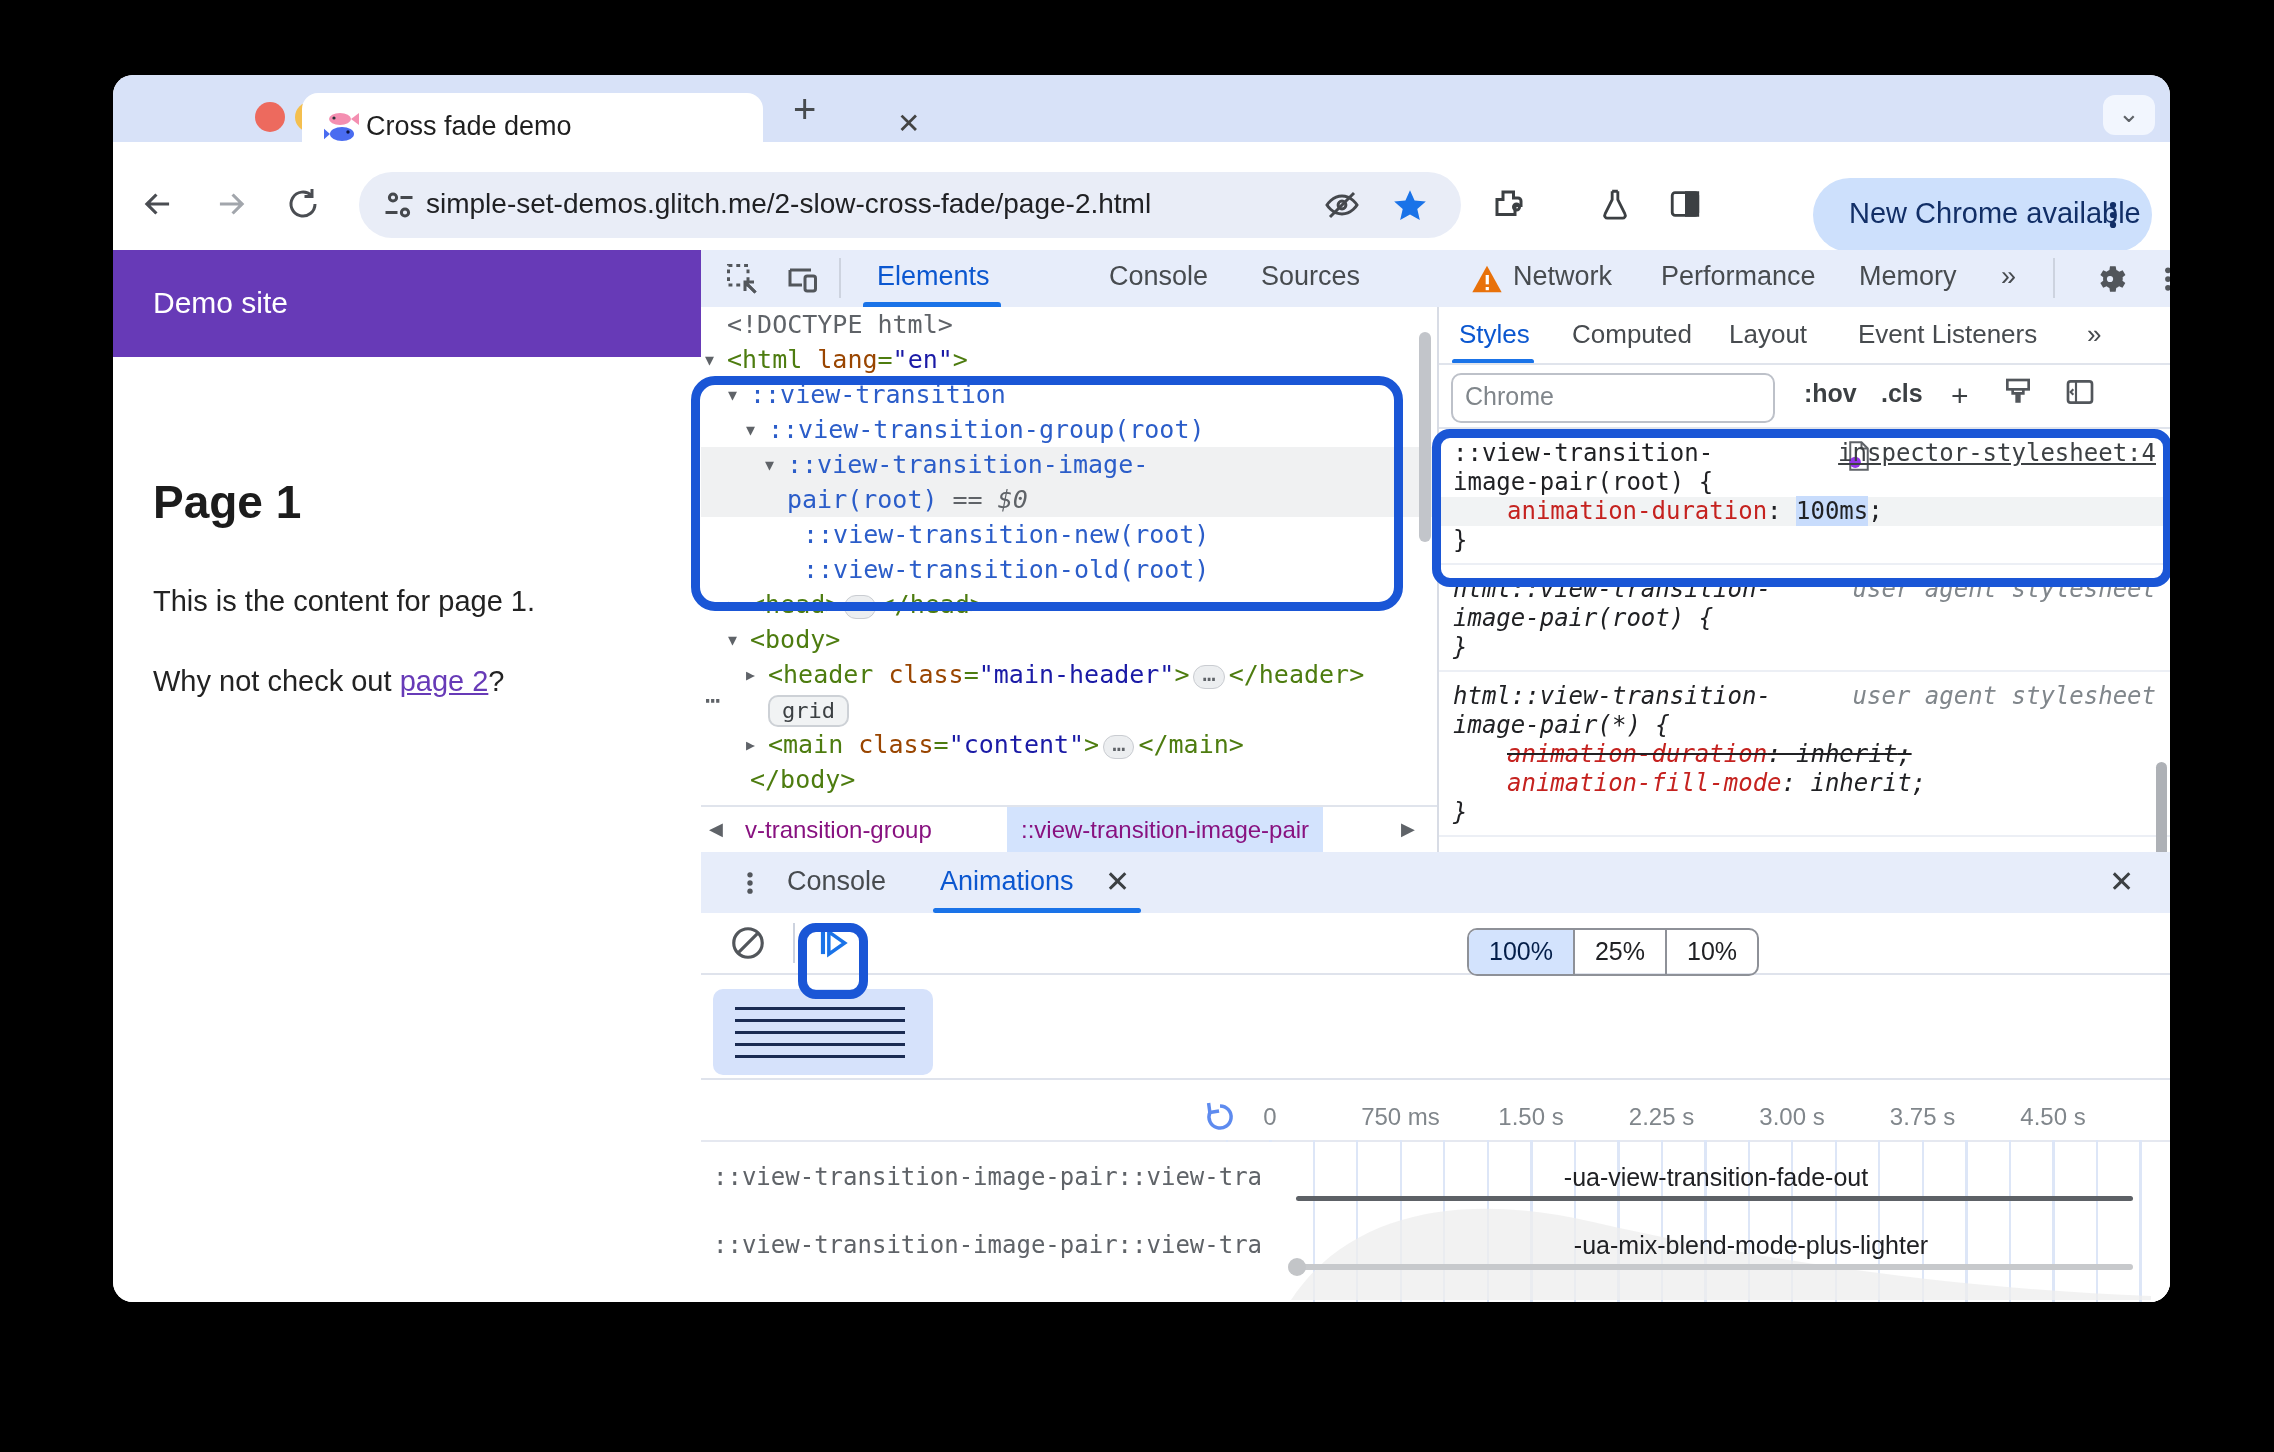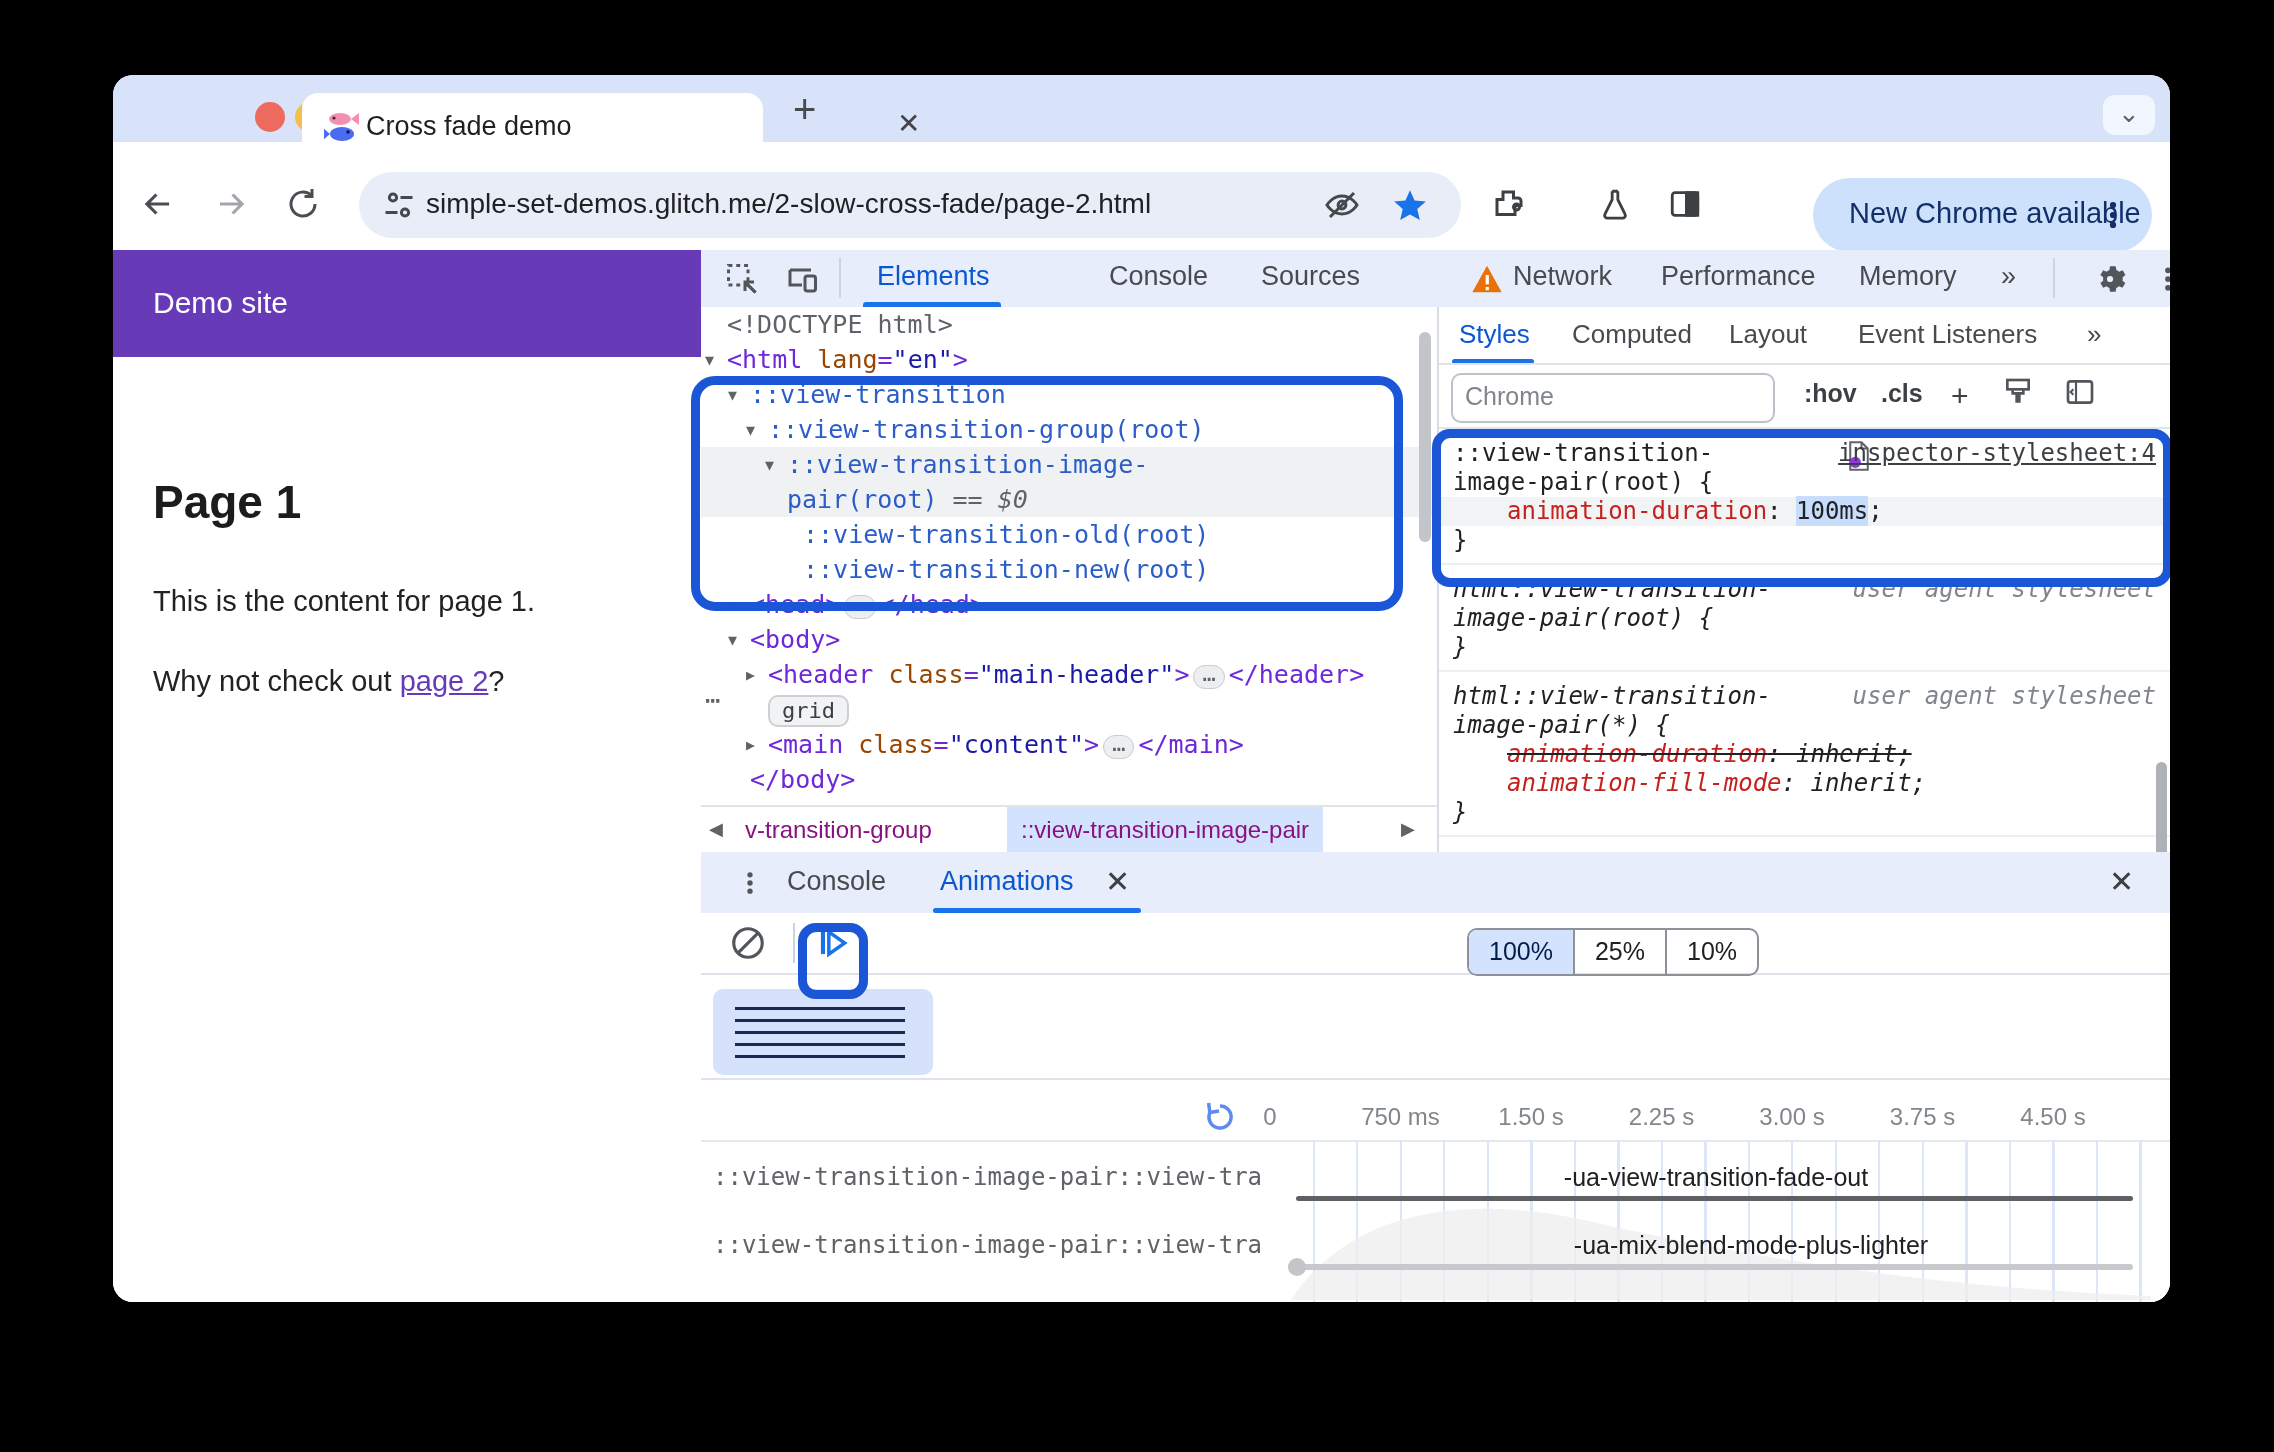--- a/index.html
+++ b/index.html
@@ -53,21 +53,21 @@
   .dt-tab.active{color:#0b57d0;}
   .dt-underline{position:absolute;top:52px;height:5px;background:#1a73e8;border-radius:3px 3px 0 0;}
   .warn-ic{position:absolute;top:14px;}
   .vdiv{position:absolute;top:8px;width:2px;height:40px;background:#cdd3df;}
   
   .tree{position:absolute;left:0;top:57px;width:736px;height:498px;background:#fff;overflow:hidden;
         font-family:"DejaVu Sans Mono",monospace;font-size:25px;}
   .tree-row{position:relative;height:35px;line-height:35px;white-space:nowrap;}
   .tree-row.selected{background:#f0f1f2;}
   .tree-arrow{position:absolute;font-size:15px;color:#5f6368;top:1px;}
-  .t-tag{color:#6d28d9;text-align:center;} .t-attr{color:#994500;} .t-val{color:#1a1aa6;}
+  .t-tag{color:#4d7c0f;text-align:center;} .t-attr{color:#994500;} .t-val{color:#1a1aa6;}
   .t-gray{color:#5f6368;} .t-grayit{color:#5f6368;font-style:italic;}
   .t-pseudo{color:#2b5dc9;}
   .t-dots{display:inline-block;background:#eceef0;border:1px solid #c9ccd1;border-radius:12px;
           color:#5f6368;font-size:22px;line-height:16px;padding:0 8px 6px;vertical-align:2px;margin:0 4px;}
   .grid-badge{display:inline-block;background:#f1f3f4;border:2px solid #cdd1d6;border-radius:10px;
               color:#3c4043;font-size:22px;line-height:28px;padding:0 12px;}
   .gutter-dots{position:absolute;left:4px;top:378px;color:#5f6368;font-size:26px;letter-spacing:2px;}
   .tree-scroll{position:absolute;left:718px;top:82px;width:12px;height:210px;background:#c2c5ca;border-radius:6px;}
   
   .crumbs{position:absolute;left:0;top:555px;width:736px;height:47px;background:#fff;
@@ -303,22 +303,22 @@
         <span class="gutter-dots">⋯</span>
       <div class="tree-row" style="padding-left: 26px;"><span class="t-gray">&lt;!DOCTYPE html&gt;</span></div>
           <div class="tree-row" style="padding-left: 26px;"><span class="tree-arrow" style="left: 4px;">▼</span><span class="t-tag">&lt;html</span><span class="t-attr"> lang</span><span class="t-tag">=</span><span class="t-val">"en"</span><span class="t-tag">&gt;</span></div>
           <div class="tree-row" style="padding-left: 49px;"><span class="tree-arrow" style="left: 27px;">▼</span><span class="t-pseudo">::view-transition</span></div>
           <div class="tree-row" style="padding-left: 67px;"><span class="tree-arrow" style="left: 45px;">▼</span><span class="t-pseudo">::view-transition-group(root)</span></div>
           <div class="tree-row selected" style="padding-left: 86px; height: 70px;">
             <span class="tree-arrow" style="left: 64px;">▼</span>
             <div style="line-height: 35px;"><span class="t-pseudo">::view-transition-image-</span></div>
             <div style="line-height: 35px;"><span class="t-pseudo">pair(root)</span><span class="t-gray"> == </span><span class="t-grayit">$0</span></div>
           </div>
+          <div class="tree-row" style="padding-left: 102px;"><span class="t-pseudo">::view-transition-new(root)</span></div>
           <div class="tree-row" style="padding-left: 102px;"><span class="t-pseudo">::view-transition-old(root)</span></div>
-          <div class="tree-row" style="padding-left: 102px;"><span class="t-pseudo">::view-transition-new(root)</span></div>
           <div class="tree-row" style="padding-left: 49px;"><span class="tree-arrow" style="left: 27px;">▶</span><span class="t-tag">&lt;head&gt;</span><span class="t-dots">…</span><span class="t-tag">&lt;/head&gt;</span></div>
           <div class="tree-row" style="padding-left: 49px;"><span class="tree-arrow" style="left: 27px;">▼</span><span class="t-tag">&lt;body&gt;</span></div>
           <div class="tree-row" style="padding-left: 67px;"><span class="tree-arrow" style="left: 45px;">▶</span><span class="t-tag">&lt;header</span><span class="t-attr"> class</span><span class="t-tag">=</span><span class="t-val">"main-header"</span><span class="t-tag">&gt;</span><span class="t-dots">…</span><span class="t-tag">&lt;/header&gt;</span></div>
           <div class="tree-row" style="padding-left: 67px;"><span class="grid-badge">grid</span></div>
           <div class="tree-row" style="padding-left: 67px;"><span class="tree-arrow" style="left: 45px;">▶</span><span class="t-tag">&lt;main</span><span class="t-attr"> class</span><span class="t-tag">=</span><span class="t-val">"content"</span><span class="t-tag">&gt;</span><span class="t-dots">…</span><span class="t-tag">&lt;/main&gt;</span></div>
           <div class="tree-row" style="padding-left: 49px;"><span class="t-tag">&lt;/body&gt;</span></div>
         </div>
       <div class="tree-scroll"></div>
 
       <div class="crumbs">

